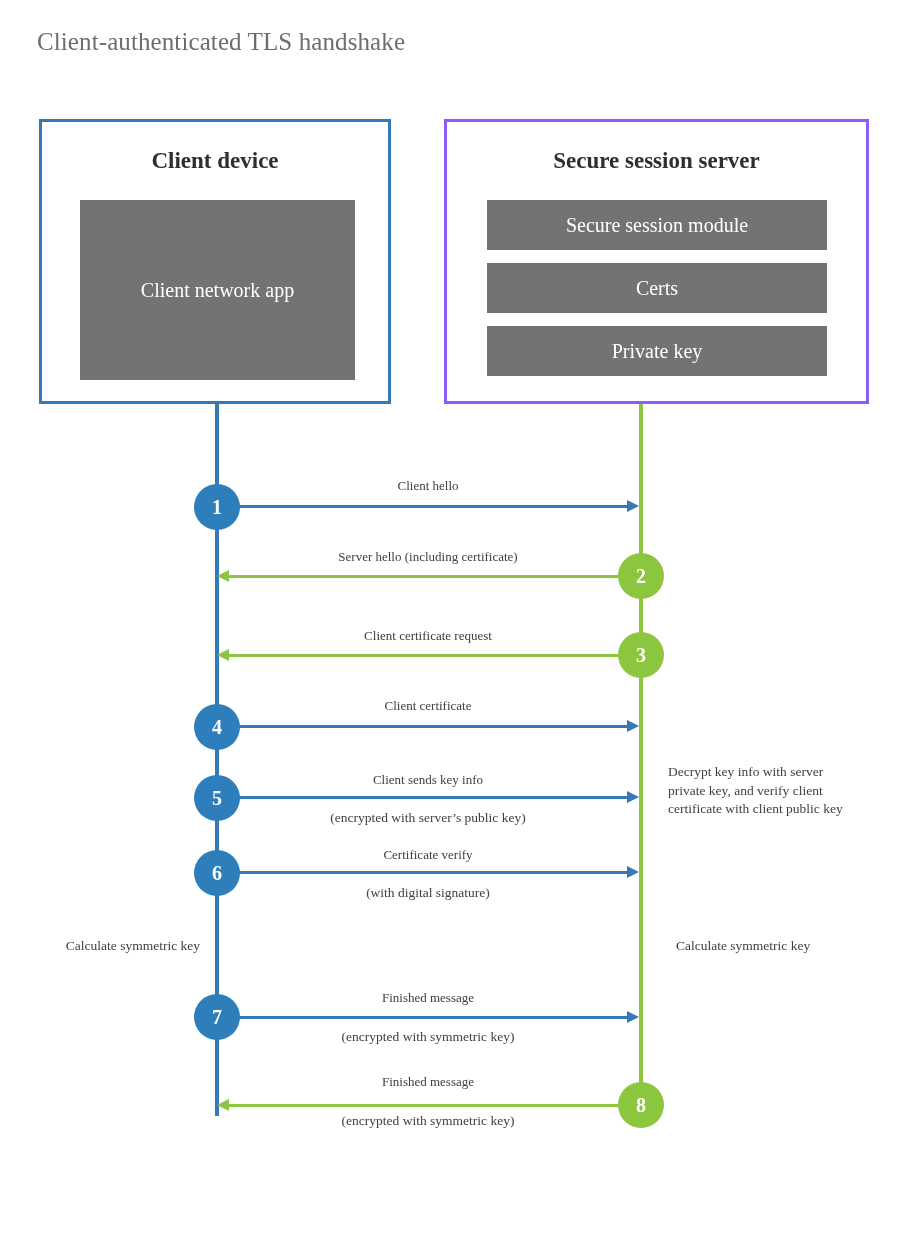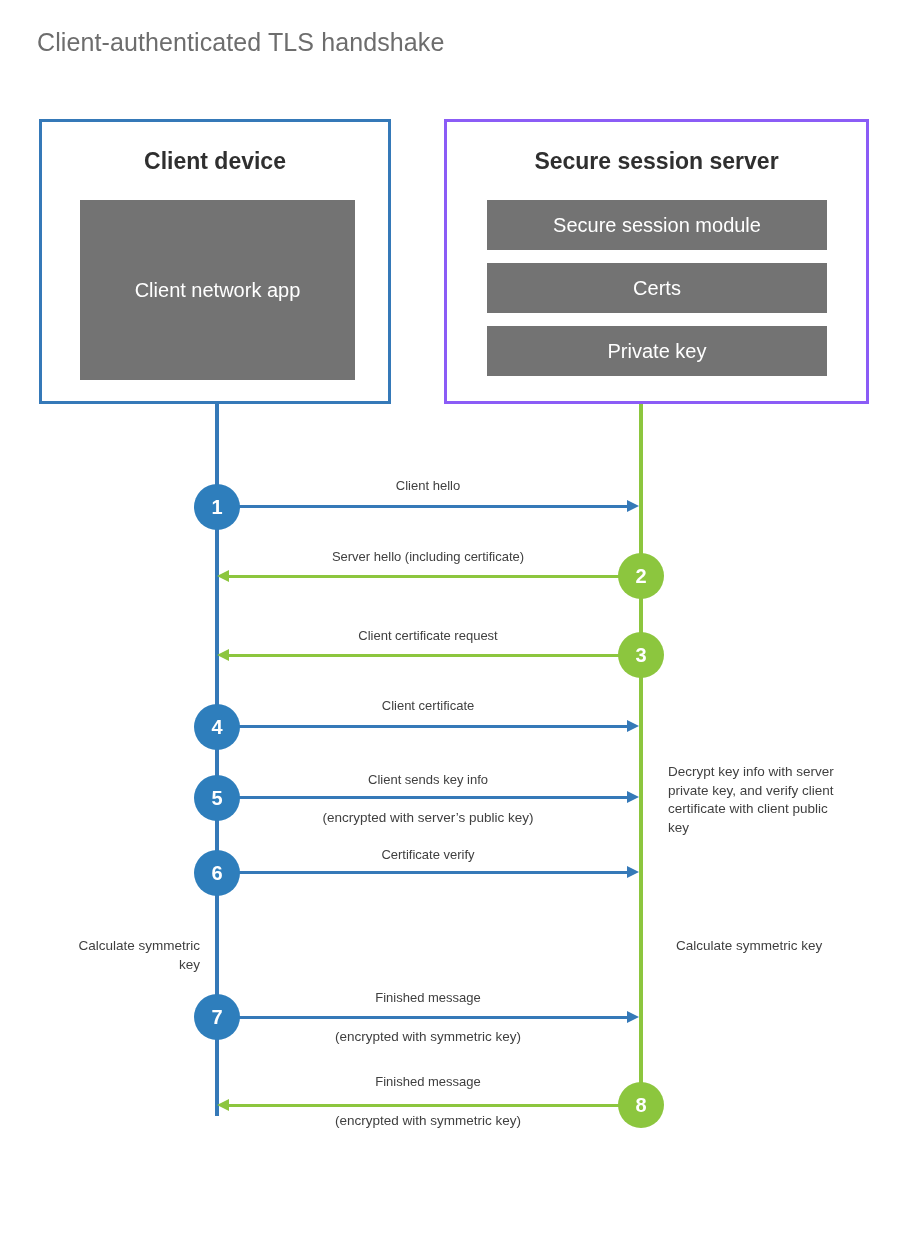--- a/index.html
+++ b/index.html
@@ -10,20 +10,21 @@
   body {
     font-family: "Liberation Sans", sans-serif;
     color: #3f3f3f;
   }
   #canvas {
     position: relative;
     width: 900px;
     height: 1256px;
     background: #ffffff;
     overflow: hidden;
+    font-family: Liberation Serif, serif;
   }
 
   
   .diagram-title {
     position: absolute;
     left: 37px;
     top: 28px;
     font-size: 25px;
     font-weight: 300;
     color: #6d6d6d;
@@ -240,20 +241,21 @@
   <div class="msg-arrow blue to-right" style="left:217px; top:796px; width:411px;">
       <span class="head"></span>
     </div>
   <div class="msg-sublabel" style="left:217px; top:810px; width:422px;">(encrypted with server’s public key)</div>
   <div class="step-circle blue" style="left:194px; top:775px;">5</div>
 
   <div class="msg-label" style="left:217px; top:847px; width:422px;">Certificate verify</div>
   <div class="msg-arrow blue to-right" style="left:217px; top:871px; width:411px;">
       <span class="head"></span>
     </div>
+  <div class="msg-sublabel" style="left:217px; top:885px; width:422px;">(with digital signature)</div>
   <div class="step-circle blue" style="left:194px; top:850px;">6</div>
 
   <div class="side-note left-align" style="left:668px; top:763px; width:175px;">Decrypt key info with server private key, and verify client certificate with client public key</div>
 
   <div class="side-note right-align" style="left:60px; top:937px; width:140px;">Calculate symmetric key</div>
   <div class="side-note left-align" style="left:676px; top:937px; width:150px;">Calculate symmetric key</div>
 
   <div class="msg-label" style="left:217px; top:990px; width:422px;">Finished message</div>
   <div class="msg-arrow blue to-right" style="left:217px; top:1016px; width:411px;">
       <span class="head"></span>

